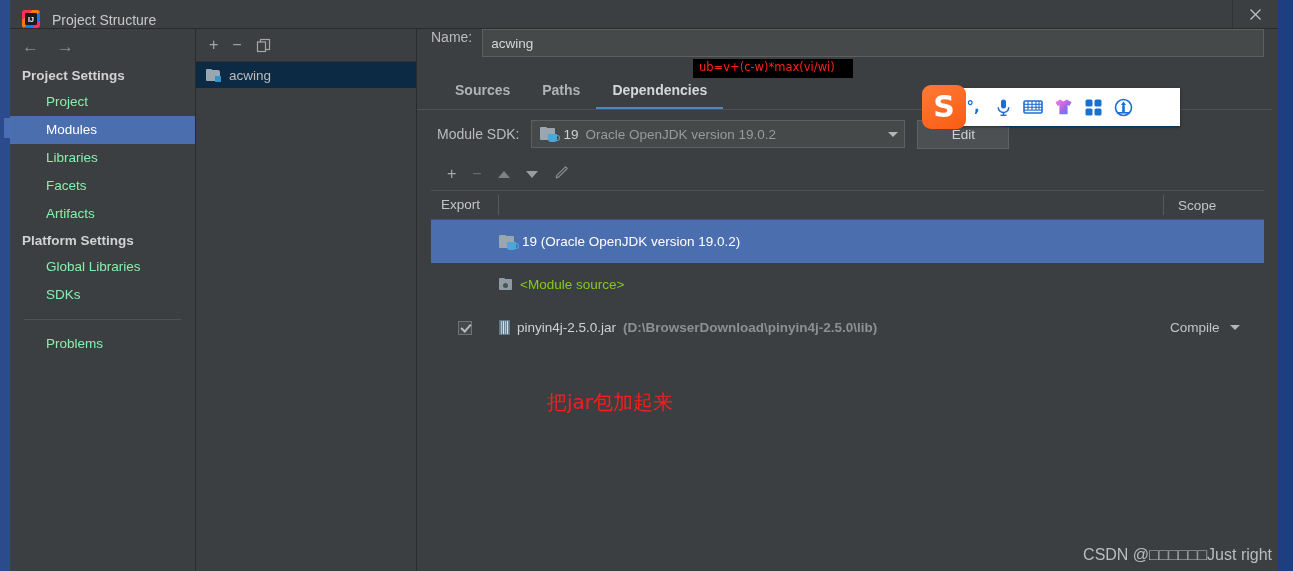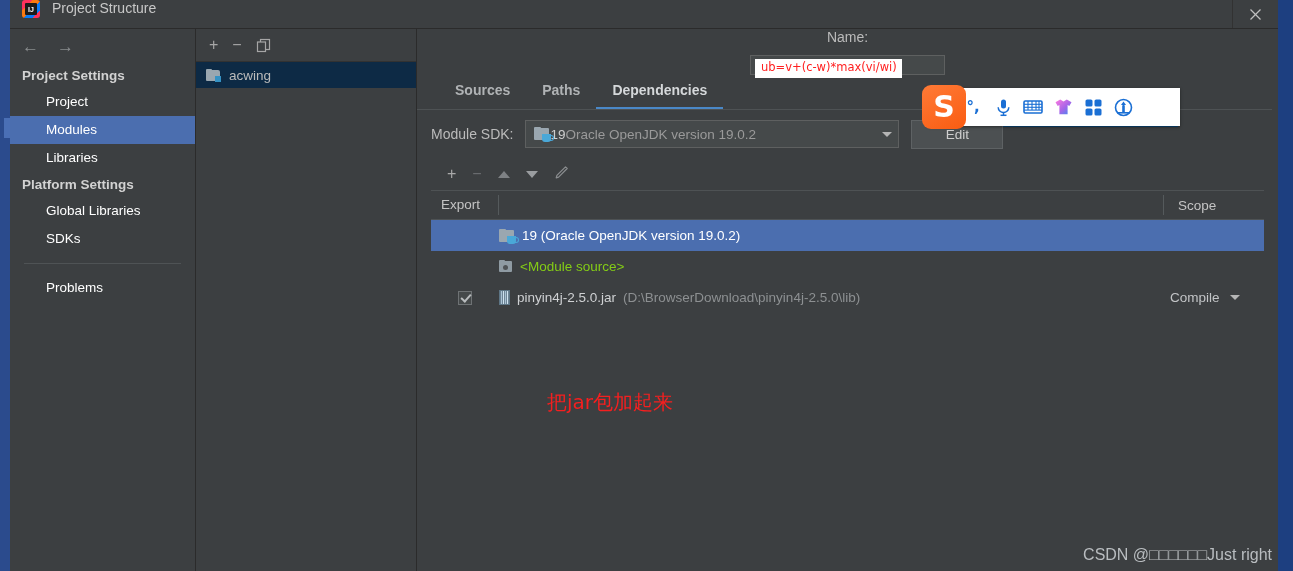--- a/index.html
+++ b/index.html
@@ -36,21 +36,21 @@
     position: absolute;
     left: 10px; top: 0; width: 1268px; height: 571px;
     background: #3c3f41;
     display: flex; flex-direction: column;
   }
 
   
   #titlebar {
     height: 28px; min-height: 28px;
     background: #3c3f41;
-    display: flex; align-items: flex-start;
+    display: flex; align-items: flex-end;
     border-bottom: 1px solid #2b2b2b;
     position: relative;
   }
   #app-icon {
     width: 18px; height: 18px; margin-left: 12px; margin-right: 12px;
     border-radius: 3px;
     background:
       linear-gradient(135deg, #fe315d 0%, #fe315d 28%, #f97a12 28%, #f97a12 55%, #087cfa 55%, #087cfa 78%, #fe315d 78%);
     position: relative;
     flex: 0 0 auto;
@@ -97,21 +97,21 @@
   .nav-arrow {
     color: #8a8d8f; font-size: 17px; line-height: 1; cursor: default;
     user-select: none;
   }
   .side-group {
     font-weight: bold; color: #d2d2d2; font-size: 13.5px;
     padding: 5px 0 5px 12px;
   }
   .side-item {
     padding: 5px 0 5px 36px;
-    color: #ffffff; font-size: 13.5px;
+    color: #86efac; font-size: 13.5px;
     cursor: pointer; line-height: 18px;
   }
   .side-item.selected {
     background: #4b6eaf; color: #ffffff;
   }
   .side-sep {
     height: 1px; background: #4f5355; margin: 10px 14px 10px 14px;
   }
 
   
@@ -155,23 +155,22 @@
     background: #3592c4; z-index: 2;
   }
 
   
   #content {
     flex: 1; min-width: 0; background: #3c3f41;
     display: flex; flex-direction: column;
     position: relative;
   }
   #name-row {
-    height: 46px; display: flex; align-items: center; padding: 0 14px 0 14px;
+    height: 46px; display: flex; align-items: flex-start; padding: 0 14px 0 14px;
     gap: 10px;
-    flex-direction: column;
   }
   #name-label { font-size: 14px; color: #bbbbbb; }
   #name-input {
     flex: 1; height: 26px; background: #45494a;
     border: 1px solid #5e6060; color: #d6d6d6;
     font-size: 13.5px; padding: 0 8px;
     font-family: "Liberation Sans", sans-serif;
     outline: none;
   }
   #tabs {
@@ -183,25 +182,25 @@
     padding: 0 16px; height: 33px; line-height: 33px;
     font-size: 14px; color: #b0b3b5; cursor: pointer;
     border-bottom: 2px solid transparent;
   }
   .tab.active { color: #d5d8da; border-bottom: 2px solid #4a88c7; }
 
   #sdk-row {
     height: 48px; display: flex; align-items: center; gap: 12px;
     padding: 0 14px 0 8px;
   }
-  #sdk-label { font-size: 14px; color: #bbbbbb; margin-left: 6px; }
+  #sdk-label { font-size: 14px; color: #bbbbbb; margin-left: 12px; }
   #sdk-combo {
     width: 358px; height: 26px; background: #45494a;
     border: 1px solid #5e6060; display: flex; align-items: center;
-    padding: 0 6px 0 8px; cursor: pointer;
+    padding: 0 6px 0 8px; gap: 7px; cursor: pointer;
   }
   #sdk-combo .sdk-ver { color: #cfcfcf; font-size: 13.5px; }
   #sdk-combo .sdk-name { color: #9a9a9a; font-size: 13.5px; flex: 1; }
   .combo-arrow {
     width: 0; height: 0; border-left: 5px solid transparent;
     border-right: 5px solid transparent; border-top: 5px solid #b5b5b5;
   }
   #edit-btn {
     width: 90px; height: 27px; background: #4c5052;
     border: 1px solid #5e6264; color: #cfcfcf;
@@ -258,39 +257,39 @@
     font-size: 13.5px; color: #c4c4c4;
   }
   #dep-head .col-export {
     width: 68px; padding-left: 10px; box-sizing: border-box;
     border-right: 1px solid #555a5c; height: 20px; line-height: 20px;
   }
   #dep-head .col-mid { flex: 1; border-right: 1px solid #555a5c; height: 20px; }
   #dep-head .col-scope { width: 100px; padding-left: 14px; box-sizing: border-box; }
 
   .dep-row {
-    height: 31px; display: flex; align-items: center;
+    height: 43px; display: flex; align-items: center;
     font-size: 13.5px; cursor: pointer;
   }
   .dep-row.selected { background: #4b6eaf; }
   .dep-row .c-export {
     width: 68px; display: flex; align-items: center; justify-content: center;
     flex: 0 0 auto;
   }
   .dep-row .c-name {
     flex: 1; display: flex; align-items: center; gap: 7px; min-width: 0;
   }
   .dep-row .c-scope {
     width: 100px; flex: 0 0 auto; display: flex; align-items: center;
     justify-content: flex-start; gap: 10px; padding-left: 6px;
     box-sizing: border-box;
   }
   .dep-label { color: #cfd1d3; }
   .dep-label.link { color: #84cc16; }
-  .dep-path { color: #8d9092; }
+  .dep-path { color: #8d9092; font-weight: bold; }
   .dep-row.selected .dep-label,
   .dep-row.selected .dep-path { color: #ffffff; }
   .scope-text { color: #c2c4c6; }
 
   .cbx {
     width: 14px; height: 14px; background: #45494a;
     border: 1px solid #6e7274; position: relative; box-sizing: border-box;
   }
   .cbx.checked::after {
     content: ""; position: absolute; left: 3.5px; top: 0.5px;
@@ -333,23 +332,23 @@
 
   
   #watermark {
     position: absolute; right: 6px; bottom: 7px;
     color: #b9bdc0; font-size: 16px; white-space: nowrap;
     font-family: "Liberation Sans", sans-serif;
   }
 
   
   #tooltip {
-    position: absolute; left: 755px; top: 59px;
-    background: #ffffff; color: #ff2020;
-    font-size: 11.5px; padding: 3px 5px 4px 6px;
+    position: absolute; left: 693px; top: 59px;
+    background: #000000; color: #ff2020;
+    font-size: 11.5px; padding: 3px 18px 4px 6px;
     white-space: nowrap; line-height: 1;
     font-family: "DejaVu Sans", sans-serif;
     z-index: 40;
   }
 
   
   #ime-bar {
     position: absolute; left: 928px; top: 88px;
     width: 252px; height: 38px;
     background: #ffffff; display: flex; align-items: center;
@@ -416,20 +415,22 @@
     <div id="sidebar">
       <div id="sidebar-nav">
         <span class="nav-arrow">←</span>
         <span class="nav-arrow">→</span>
       </div>
 
       <div class="side-group">Project Settings</div>
       <div class="side-item">Project</div>
       <div class="side-item selected">Modules</div>
       <div class="side-item">Libraries</div>
+      <div class="side-item">Facets</div>
+      <div class="side-item">Artifacts</div>
 
       <div class="side-group">Platform Settings</div>
       <div class="side-item">Global Libraries</div>
       <div class="side-item">SDKs</div>
 
       <div class="side-sep"></div>
       <div class="side-item">Problems</div>
     </div>
 
     <div id="tree-panel">

